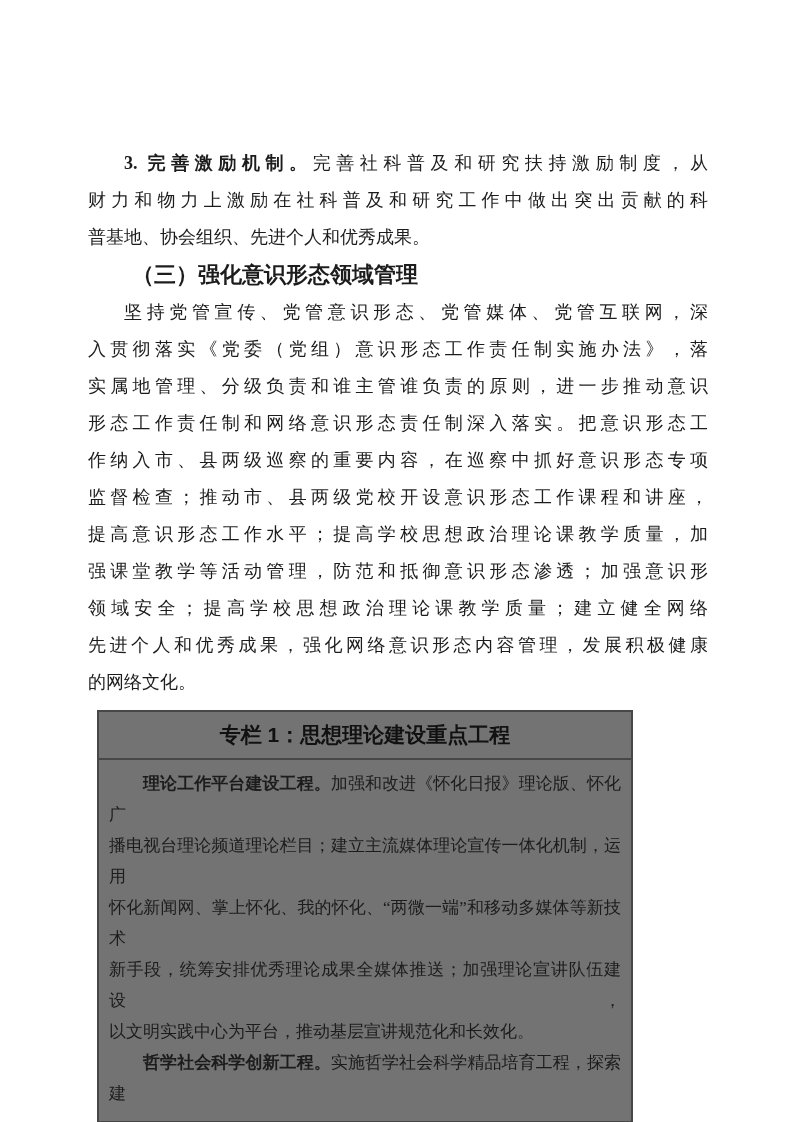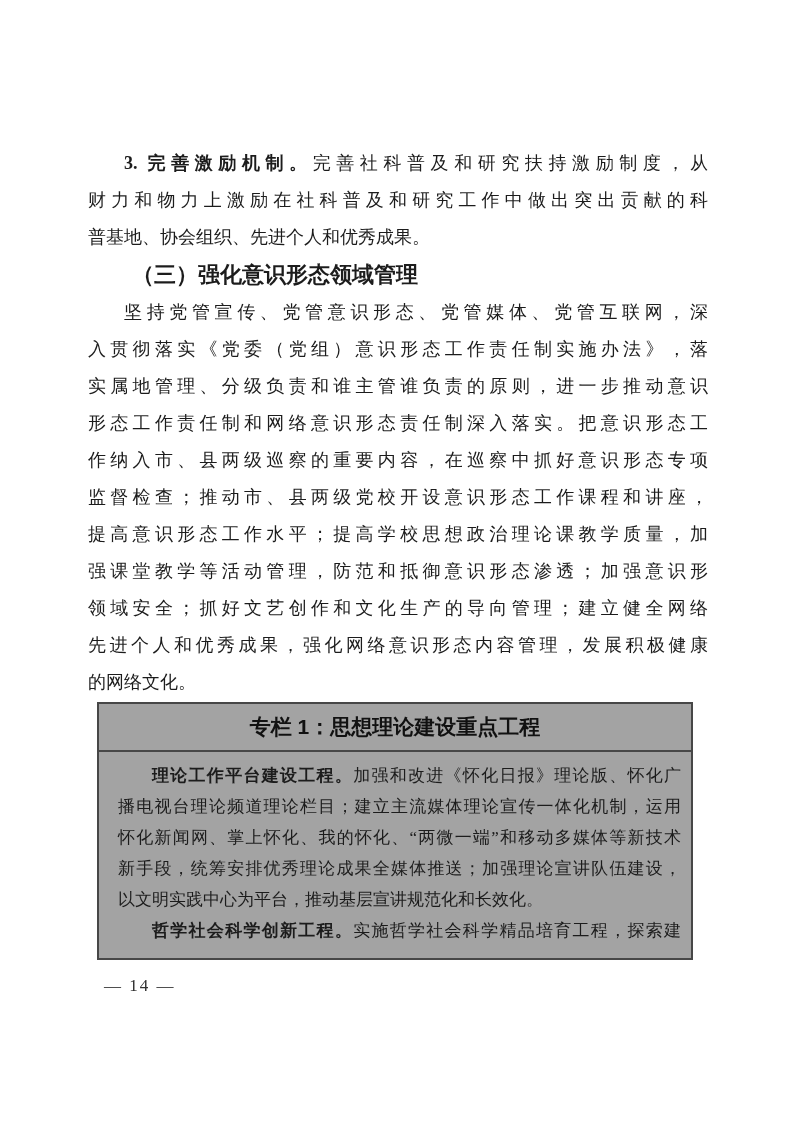--- a/index.html
+++ b/index.html
@@ -43,39 +43,39 @@
   .para-heading {
     font-size: 22px;
     line-height: 38px;
     font-weight: bold;
     text-indent: 2em;
     margin: 0;
     font-family: Liberation Serif, serif;
   }
   
   .colbox {
-    margin-top: 1px;
+    margin-top: 9px;
     margin-left: 9px;
-    width: 596px;
+    width: 536px;
     box-sizing: border-box;
     border: 2px solid #474747;
-    background: #a3a3a3;
+    background: #737373;
   }
   .colbox-title {
     display: block;
     font-family: "Liberation Sans", "DejaVu Sans", sans-serif;
     font-weight: bold;
     font-size: 21px;
     line-height: 46px;
     text-align: center;
     border-bottom: 2px solid #474747;
     color: #111111;
   }
   .colbox-body {
-    padding: 8px 10px 12px 19px;
+    padding: 8px 10px 12px 10px;
   }
   .bline {
     display: block;
     font-size: 17px;
     line-height: 31px;
     text-align: justify;
     text-align-last: justify;
   }
   .bline.lastline {
     text-align-last: left;
@@ -107,21 +107,21 @@
 
     <div>
       <span class="tline indent2">坚持党管宣传、党管意识形态、党管媒体、党管互联网，深</span>
       <span class="tline">入贯彻落实《党委（党组）意识形态工作责任制实施办法》，落</span>
       <span class="tline">实属地管理、分级负责和谁主管谁负责的原则，进一步推动意识</span>
       <span class="tline">形态工作责任制和网络意识形态责任制深入落实。把意识形态工</span>
       <span class="tline">作纳入市、县两级巡察的重要内容，在巡察中抓好意识形态专项</span>
       <span class="tline">监督检查；推动市、县两级党校开设意识形态工作课程和讲座，</span>
       <span class="tline">提高意识形态工作水平；提高学校思想政治理论课教学质量，加</span>
       <span class="tline">强课堂教学等活动管理，防范和抵御意识形态渗透；加强意识形</span>
-      <span class="tline">领域安全；抓好文艺创作和文化生产的导向管理；建立健全网络</span>
+      <span class="tline">领域安全；提高学校思想政治理论课教学质量；建立健全网络</span>
       <span class="tline">先进个人和优秀成果，强化网络意识形态内容管理，发展积极健康</span>
       <span class="tline lastline">的网络文化。</span>
     </div>
 
     <div class="colbox">
       <span class="colbox-title">专栏 1：思想理论建设重点工程</span>
       <div class="colbox-body">
         <span class="bline indent2"><span class="blead">理论工作平台建设工程。</span><span>加强和改进《怀化日报》理论版、怀化广</span></span>
         <span class="bline">播电视台理论频道理论栏目；建立主流媒体理论宣传一体化机制，运用</span>
         <span class="bline">怀化新闻网、掌上怀化、我的怀化、“两微一端”和移动多媒体等新技术</span>

